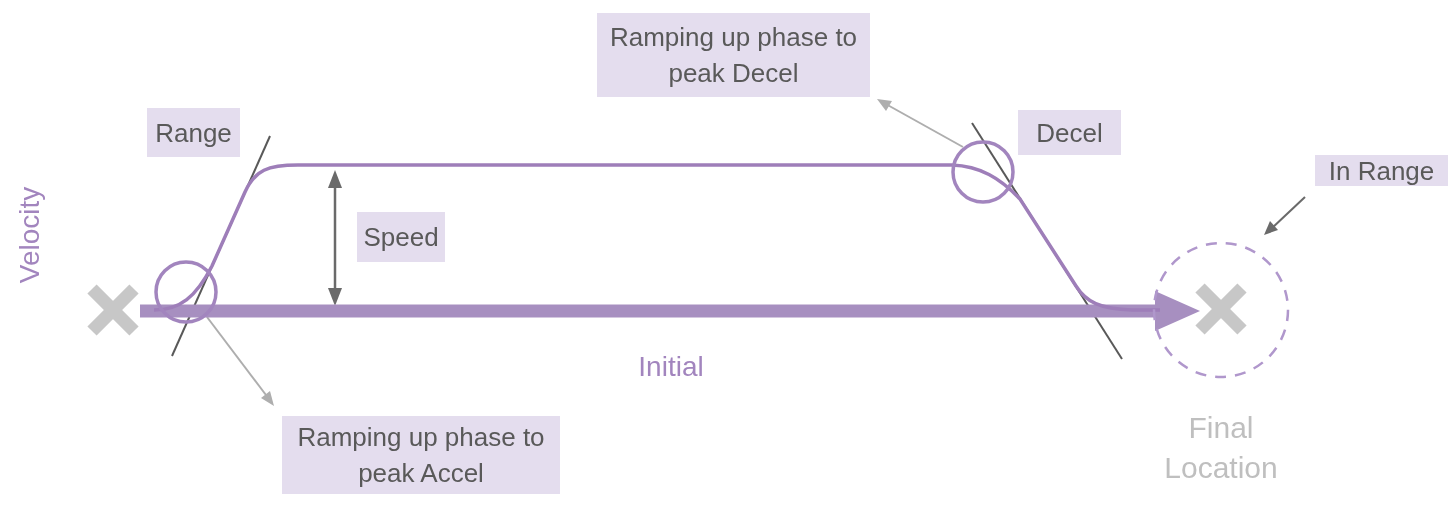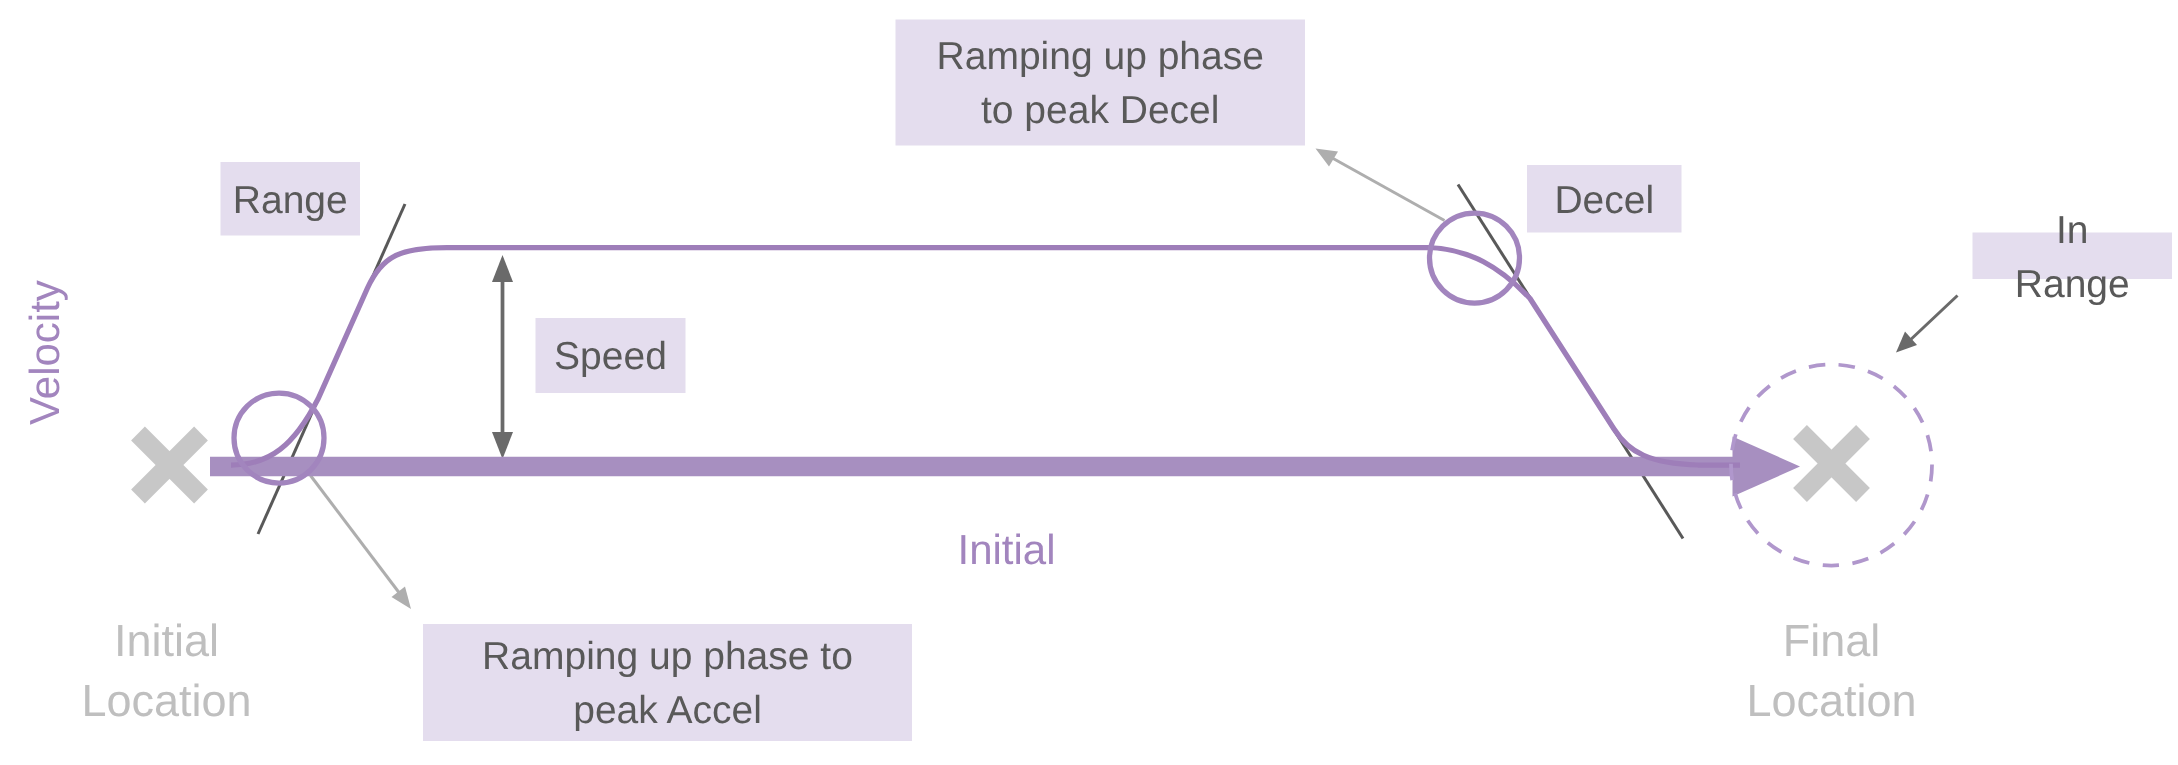--- a/index.html
+++ b/index.html
@@ -29,21 +29,21 @@
     position:absolute;
     background:var(--label-bg);
     color:var(--label-text);
     font-size:26px;
     line-height:36px;
     display:flex;
     align-items:center;
     justify-content:center;
     text-align:center;
     box-sizing:border-box;
-    padding:2px 16px;
+    padding:2px 2px;
   }
   .axis-label{
     position:absolute;
     color:var(--axis-text);
     font-size:28px;
     text-align:center;
   }
   .loc-label{
     position:absolute;
     color:var(--muted-text);
@@ -102,29 +102,28 @@
     <g stroke="#C7C7C7" stroke-width="13">
       <line x1="1200" y1="288" x2="1242" y2="330"></line>
       <line x1="1200" y1="330" x2="1242" y2="288"></line>
     </g>
   </svg>
 
   <div class="callout" style="left:147px;top:108px;width:93px;height:49px;">Range</div>
 
   <div class="callout" style="left:1018px;top:110px;width:103px;height:45px;">Decel</div>
 
-  <div class="callout" style="left:357px;top:212px;width:100px;height:50px;">Speed</div>
+  <div class="callout" style="left:357px;top:212px;width:88px;height:50px;">Speed</div>
 
   <div class="callout" style="left:597px;top:13px;width:273px;height:84px;">Ramping up phase to peak Decel</div>
 
-  <div class="callout" style="left:282px;top:416px;width:326px;height:78px;">Ramping up phase to peak Accel</div>
+  <div class="callout" style="left:282px;top:416px;width:278px;height:78px;">Ramping up phase to peak Accel</div>
 
   <div class="callout" style="left:1315px;top:155px;width:133px;height:31px;">In Range</div>
 
   <div class="axis-label" style="left:-45px;top:219px;width:150px;transform:rotate(-90deg);">Velocity</div>
 
   <div class="axis-label" style="left:571px;top:351px;width:200px;">Initial</div>
 
-  <div class="loc-label" style="left:20px;top:408px;width:182px;">Initial Location</div>
 
   <div class="loc-label" style="left:1130px;top:408px;width:182px;">Final Location</div>
 
 </div>
 
 </body></html>

